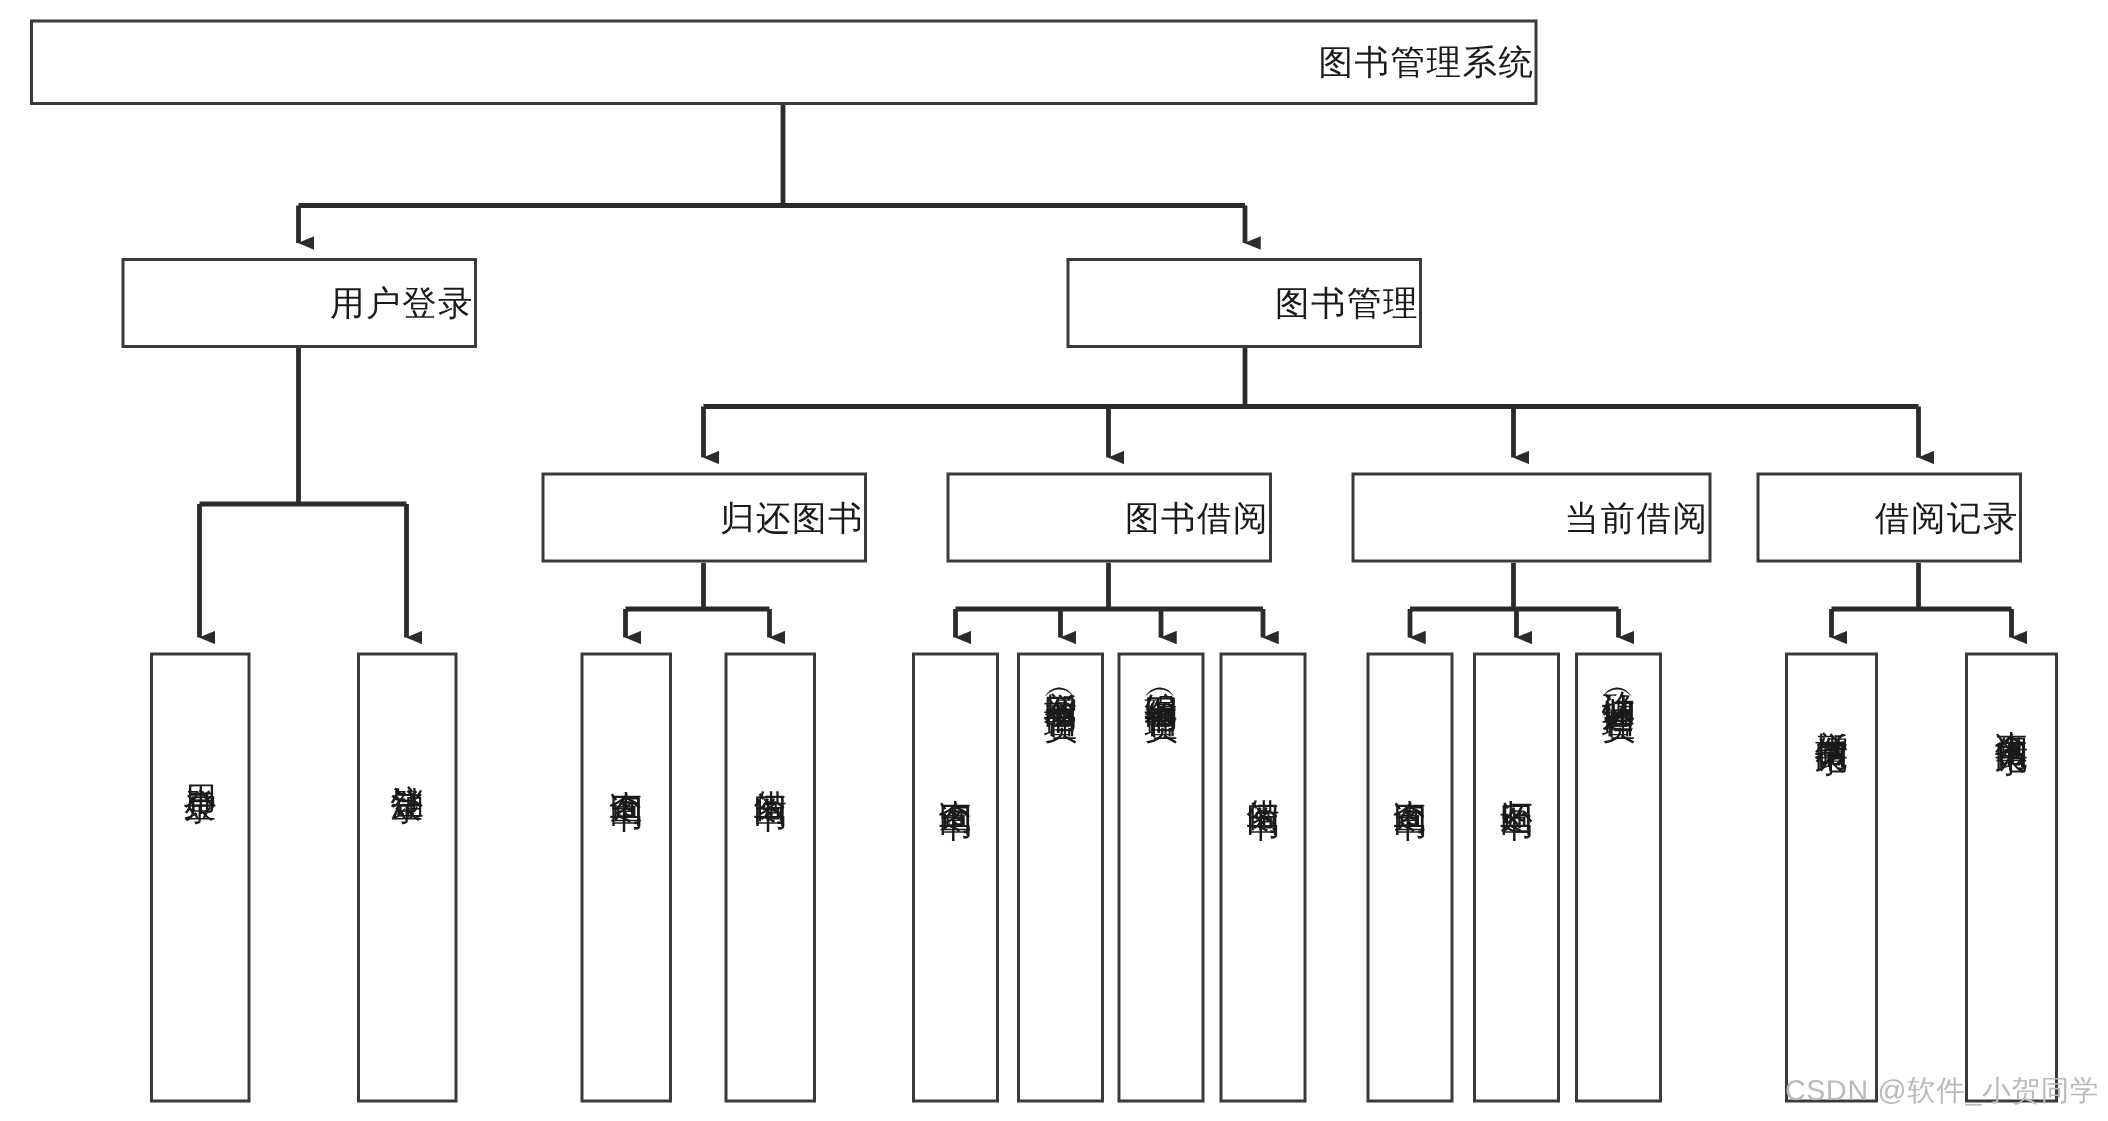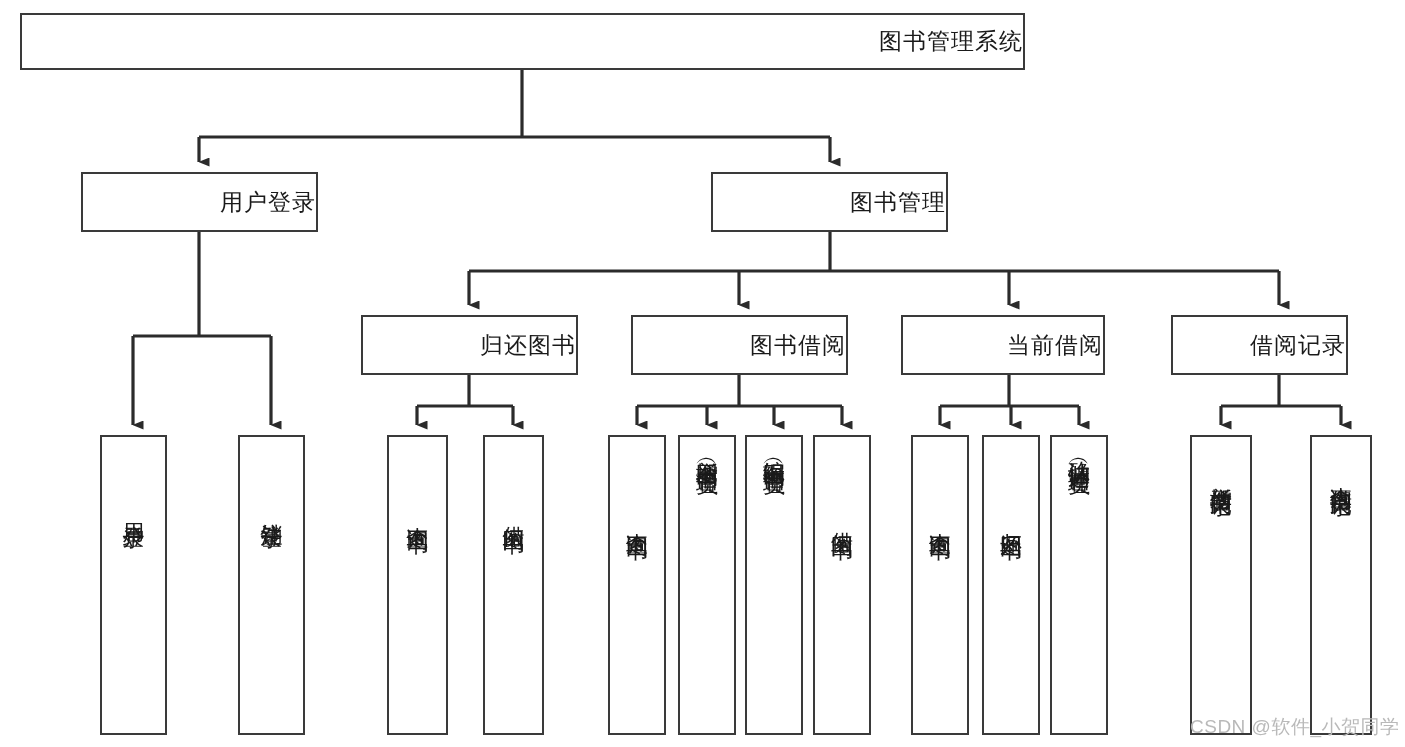--- a/index.html
+++ b/index.html
@@ -140,21 +140,21 @@
   </div>
 
   <div class="node node-h" style="left:361px; top:315px; width:217px; height:60px;">
     <span>归还图书</span>
   </div>
 
   <div class="node node-h" style="left:631px; top:315px; width:217px; height:60px;font-family:Liberation Mono, monospace;">
     <span>图书借阅</span>
   </div>
 
-  <div class="node node-h" style="left:901px; top:315px; width:204px; height:60px;">
+  <div class="node node-h" style="left:901px; top:315px; width:240px; height:60px;">
     <span>当前借阅</span>
   </div>
 
   <div class="node node-h" style="left:1171px; top:315px; width:177px; height:60px;">
     <span>借阅记录</span>
   </div>
 
   <div class="leaf" style="left:100px; top:435px; width:67px; height:300px; padding-top:68px;">
     <span class="leaf-text">用户登录</span>
   </div>

